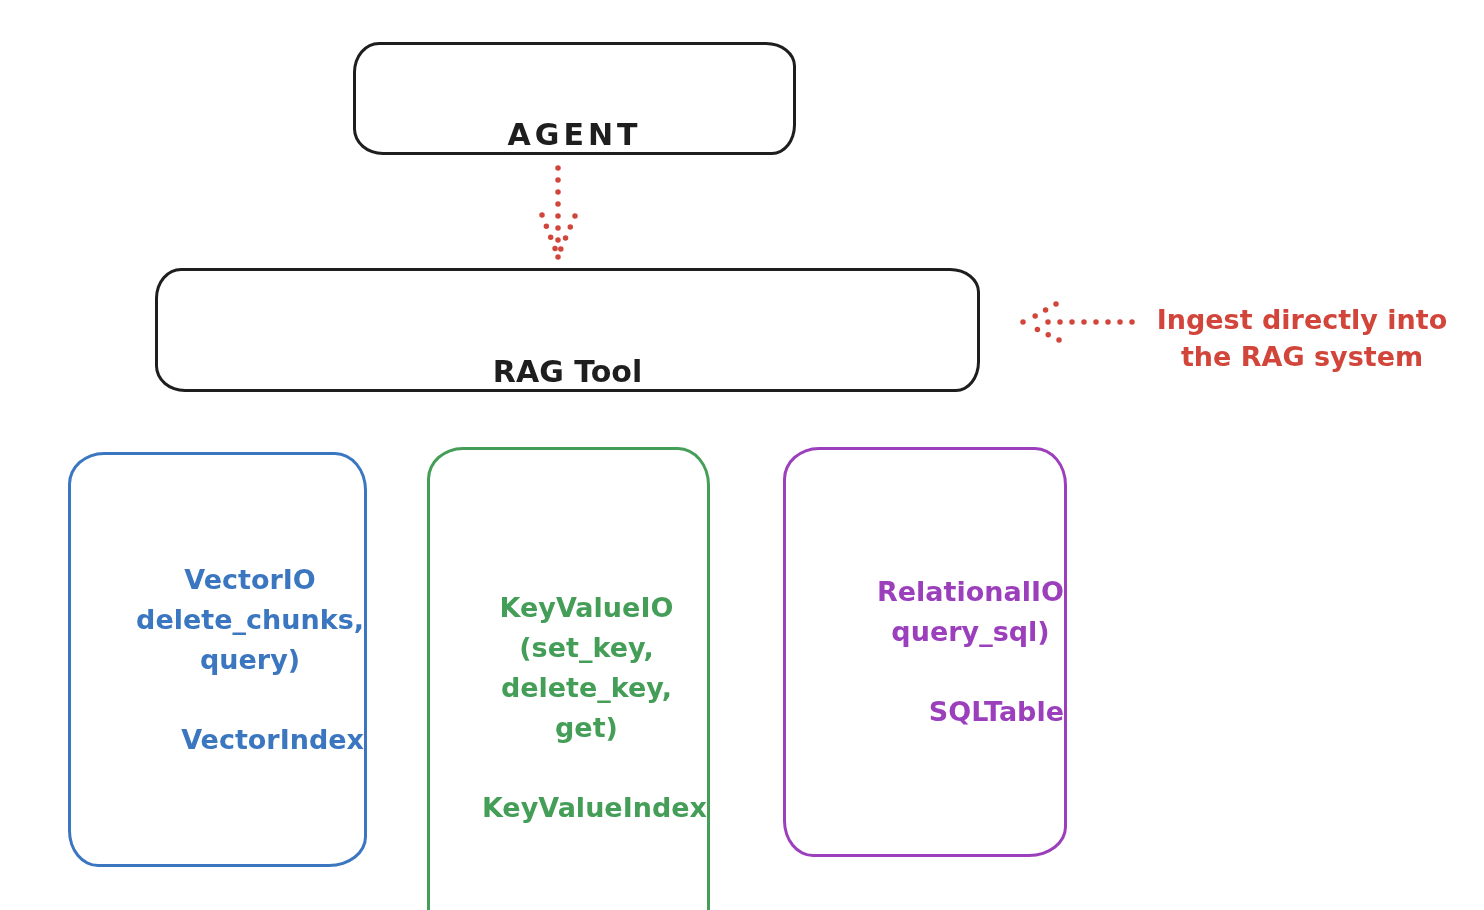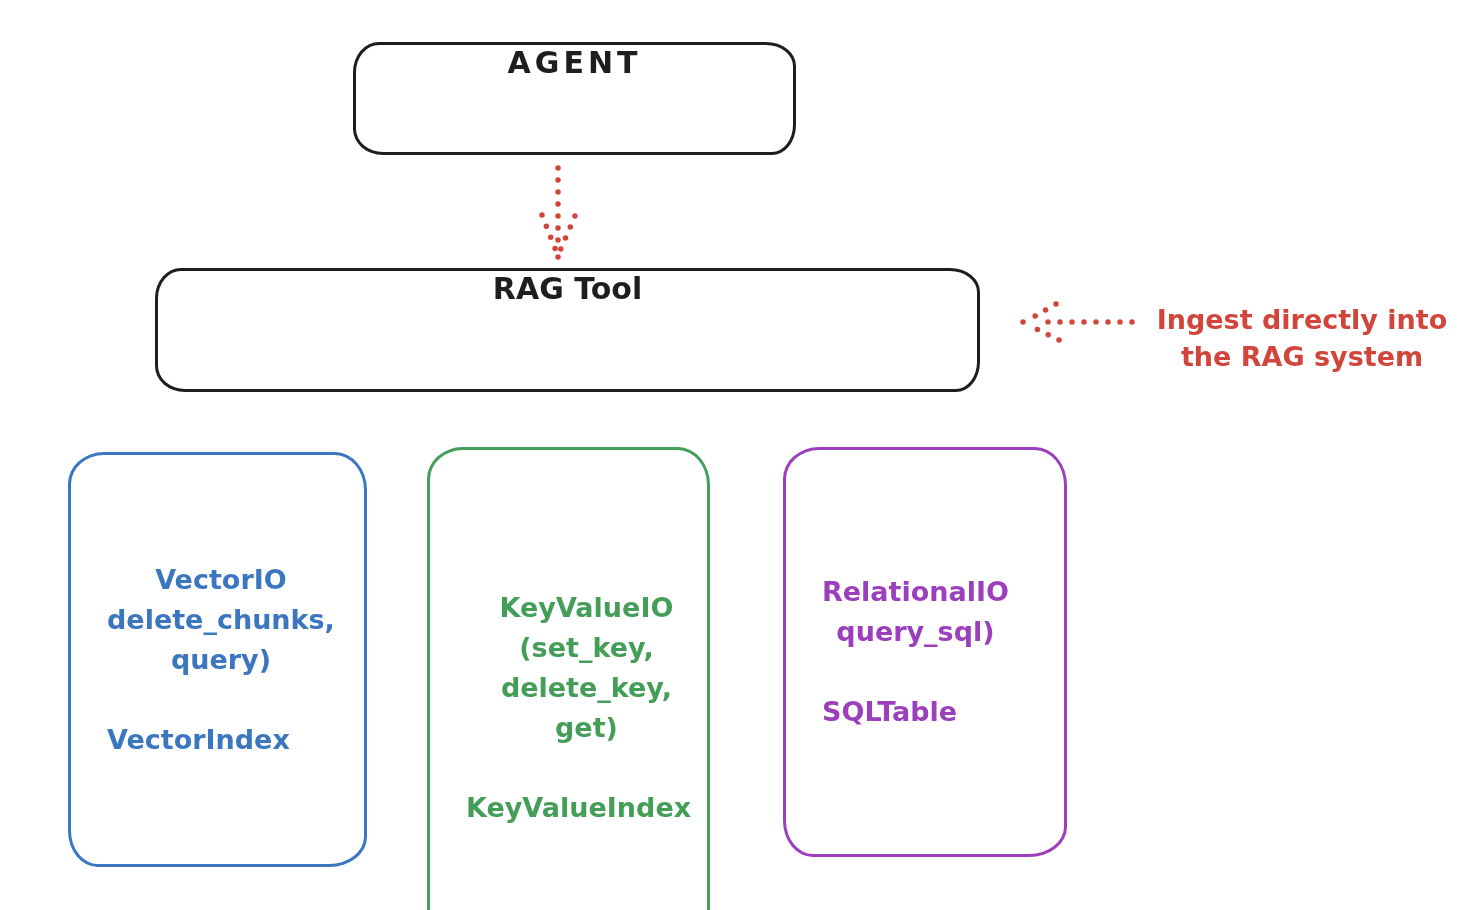--- a/index.html
+++ b/index.html
@@ -32,21 +32,21 @@
     fill: none;
     stroke: var(--red);
     stroke-width: 5.5;
     stroke-linecap: round;
     stroke-dasharray: 0 12;
   }
   .box {
     position: absolute;
     background: var(--bg);
     display: flex;
-    align-items: flex-start;
+    align-items: flex-end;
     justify-content: center;
     text-align: center;
   }
   .box-ink {
     border: 3.5px solid var(--ink);
     border-radius: 26px 30px 24px 30px / 30px 24px 30px 26px;
     color: var(--ink);
   }
   .box-agent   { left: 353px; top: 42px;  width: 443px; height: 113px; }
   .box-rag     { left: 155px; top: 268px; width: 825px; height: 124px; }

